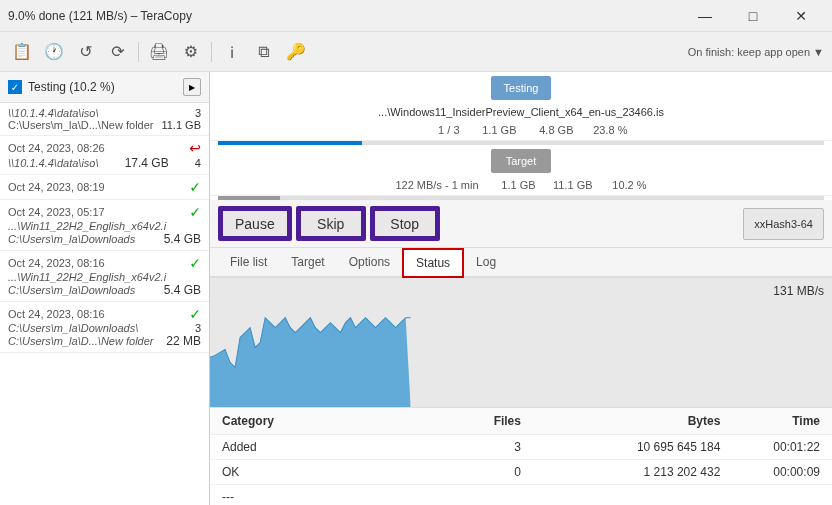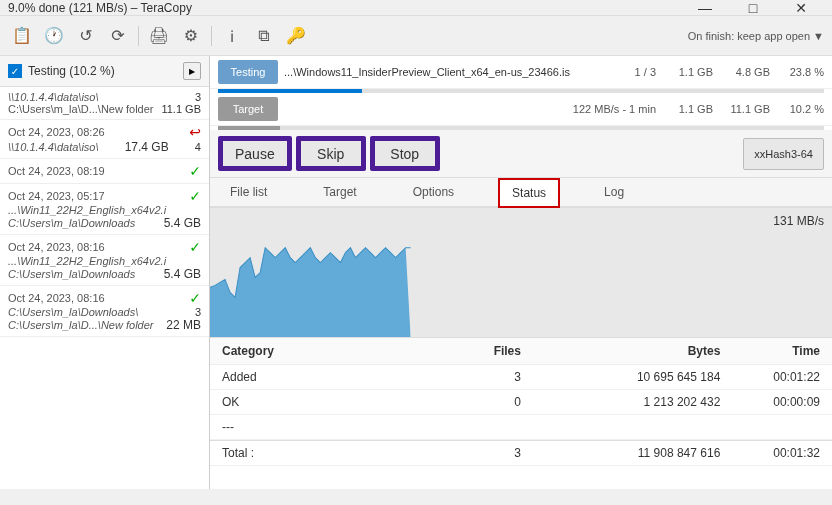--- a/index.html
+++ b/index.html
@@ -8,21 +8,21 @@
       height: 505px;
       font-family: 'Segoe UI', Tahoma, sans-serif;
       font-size: 12px;
       background: #f0f0f0;
       overflow: hidden;
       user-select: none;
     }
 
     
     .title-bar {
-      height: 16px;
+      height: 32px;
       background: #f0f0f0;
       display: flex;
       align-items: center;
       justify-content: space-between;
       padding: 0 8px;
       border-bottom: 1px solid #ddd;
     }
     .title-bar-title {
       font-size: 12px;
       color: #333;
@@ -186,20 +186,21 @@
       flex-direction: column;
     }
 
     
     .transfer-row {
       display: flex;
       align-items: center;
       padding: 4px 8px;
       gap: 6px;
       border-bottom: 1px solid #eee;
+      flex-direction: column;
     }
     .transfer-label {
       width: 60px;
       height: 24px;
       background: #6a9ecc;
       color: white;
       font-size: 11px;
       display: flex;
       align-items: center;
       justify-content: center;
@@ -272,21 +273,20 @@
       padding: 0 10px;
     }
 
     
     .tabs-row {
       display: flex;
       align-items: center;
       padding: 0 8px;
       border-bottom: 2px solid #ddd;
       background: #f5f5f5;
-      gap: 32px;
     }
     .tab {
       padding: 6px 12px;
       font-size: 12px;
       color: #555;
       cursor: pointer;
       border: none;
       background: transparent;
       border-bottom: 2px solid transparent;
       margin-bottom: -2px;

